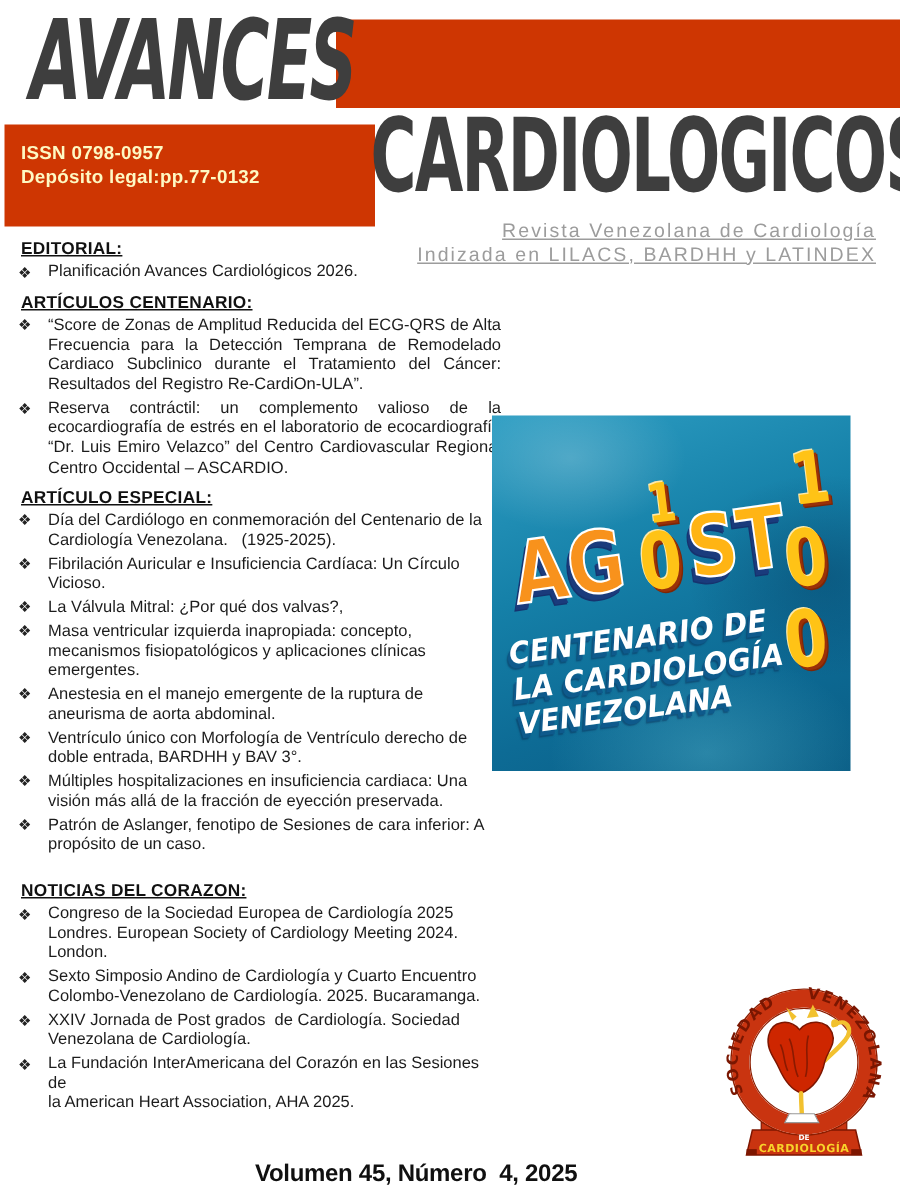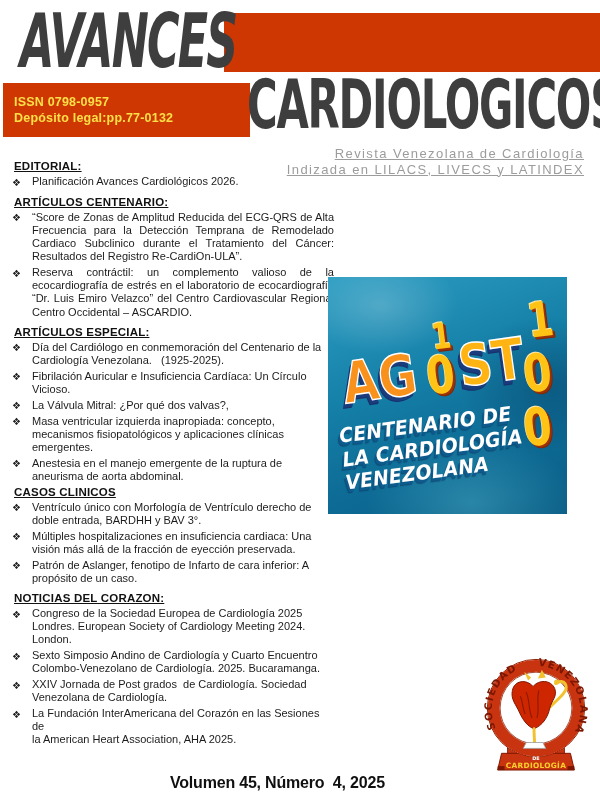--- a/index.html
+++ b/index.html
@@ -16,43 +16,43 @@
   }
   
   .avances{
     position:absolute;left:20px;top:2px;z-index:3;
     font-family:"DejaVu Sans",sans-serif;font-weight:bold;font-style:italic;
     font-size:74px;line-height:78px;color:var(--ink);letter-spacing:-3px;
     transform:scaleX(0.60);transform-origin:left top;white-space:nowrap;
   }
   .red-top{position:absolute;left:224px;top:13px;width:376px;height:59px;background:var(--accent);}
   .red-issn{
-    position:absolute;left:3px;top:83px;width:247px;height:54px;background:var(--accent);
-    box-sizing:border-box;padding:11px 0 0 11px;color:#fde047;font-weight:bold;
+    position:absolute;left:3px;top:83px;width:247px;height:68px;background:var(--accent);
+    box-sizing:border-box;padding:11px 0 0 11px;color:#fef9c3;font-weight:bold;
     font-size:12.5px;line-height:16px;letter-spacing:0.2px;
   }
   .cardiologicos{
     position:absolute;left:247px;top:70px;z-index:3;
     font-family:"DejaVu Sans",sans-serif;font-weight:bold;
     font-size:68px;line-height:70px;color:var(--ink);letter-spacing:-2px;
     transform:scaleX(0.615);transform-origin:left top;white-space:nowrap;
   }
   .subtitle{
     position:absolute;left:250px;top:146px;width:334px;text-align:right;
     color:#9C9C9C;font-size:13px;line-height:15.5px;letter-spacing:1.4px;white-space:nowrap;text-decoration:underline;
   }
   
   .toc{position:absolute;left:12px;top:160px;width:322px;}
   .toc-h{
     font-size:11.5px;font-weight:bold;text-decoration:underline;color:#111;
     margin:7px 0 3px 2px;letter-spacing:0.2px;
   }
   .toc-h.first{margin-top:0;}
   .toc-h.tight{margin-top:2px;}
-  .toc-h.big-gap{margin-top:7px;}
+  .toc-h.big-gap{margin-top:18px;}
   .toc-item{display:flex;margin-bottom:2.5px;}
   .blt{
     flex:0 0 13px;margin-right:7px;font-family:"DejaVu Sans",sans-serif;
     font-size:10px;line-height:13.2px;color:#222;padding-top:0.5px;
   }
   .toc-item .txt{
     flex:1;font-size:11px;line-height:13.2px;white-space:pre-line;color:#1c1c1c;
   }
   .toc-item.just .txt{white-space:normal;text-align:justify;}
   
@@ -107,39 +107,39 @@
 
   <div class="avances">AVANCES</div>
   <div class="red-top"></div>
   <div class="red-issn">
     <div>ISSN 0798-0957</div>
     <div>Depósito legal:pp.77-0132</div>
   </div>
   <div class="cardiologicos">CARDIOLOGICOS</div>
   <div class="subtitle">
     <div>Revista Venezolana de Cardiología</div>
-    <div>Indizada en LILACS, LIVECS y LATINDEX</div>
+    <div>Indizada en LILACS, BARDHH y LATINDEX</div>
   </div>
 
   <div class="toc">
       <div class="toc-h first">EDITORIAL:</div>
       <div class="toc-item">
         <span class="blt">❖</span>
         <span class="txt">Planificación Avances Cardiológicos 2026.</span>
       </div>
       <div class="toc-h">ARTÍCULOS CENTENARIO:</div>
       <div class="toc-item just">
         <span class="blt">❖</span>
         <span class="txt">“Score de Zonas de Amplitud Reducida del ECG-QRS de Alta Frecuencia para la Detección Temprana de Remodelado Cardiaco Subclinico durante el Tratamiento del Cáncer: Resultados del Registro Re-CardiOn-ULA”.</span>
       </div>
       <div class="toc-item just">
         <span class="blt">❖</span>
         <span class="txt">Reserva contráctil: un complemento valioso de la ecocardiografía de estrés en el laboratorio de ecocardiografía “Dr. Luis Emiro Velazco” del Centro Cardiovascular Regional Centro Occidental – ASCARDIO.</span>
       </div>
-      <div class="toc-h">ARTÍCULOS ESPECIAL:</div>
+      <div class="toc-h">ARTÍCULO ESPECIAL:</div>
       <div class="toc-item">
         <span class="blt">❖</span>
         <span class="txt">Día del Cardiólogo en conmemoración del Centenario de la
 Cardiología Venezolana.&nbsp;&nbsp; (1925-2025).</span>
       </div>
       <div class="toc-item">
         <span class="blt">❖</span>
         <span class="txt">Fibrilación Auricular e Insuficiencia Cardíaca: Un Círculo
 Vicioso.</span>
       </div>
@@ -151,34 +151,33 @@
         <span class="blt">❖</span>
         <span class="txt">Masa ventricular izquierda inapropiada: concepto,
 mecanismos fisiopatológicos y aplicaciones clínicas
 emergentes.</span>
       </div>
       <div class="toc-item">
         <span class="blt">❖</span>
         <span class="txt">Anestesia en el manejo emergente de la ruptura de
 aneurisma de aorta abdominal.</span>
       </div>
-      <div class="toc-h tight">CASOS CLINICOS</div>
       <div class="toc-item">
         <span class="blt">❖</span>
         <span class="txt">Ventrículo único con Morfología de Ventrículo derecho de
 doble entrada, BARDHH y BAV 3°.</span>
       </div>
       <div class="toc-item">
         <span class="blt">❖</span>
         <span class="txt">Múltiples hospitalizaciones en insuficiencia cardiaca: Una
 visión más allá de la fracción de eyección preservada.</span>
       </div>
       <div class="toc-item">
         <span class="blt">❖</span>
-        <span class="txt">Patrón de Aslanger, fenotipo de Infarto de cara inferior: A
+        <span class="txt">Patrón de Aslanger, fenotipo de Sesiones de cara inferior: A
 propósito de un caso.</span>
       </div>
       <div class="toc-h big-gap">NOTICIAS DEL CORAZON:</div>
       <div class="toc-item">
         <span class="blt">❖</span>
         <span class="txt">Congreso de la Sociedad Europea de Cardiología 2025
 Londres. European Society of Cardiology Meeting 2024.
 London.</span>
       </div>
       <div class="toc-item">

